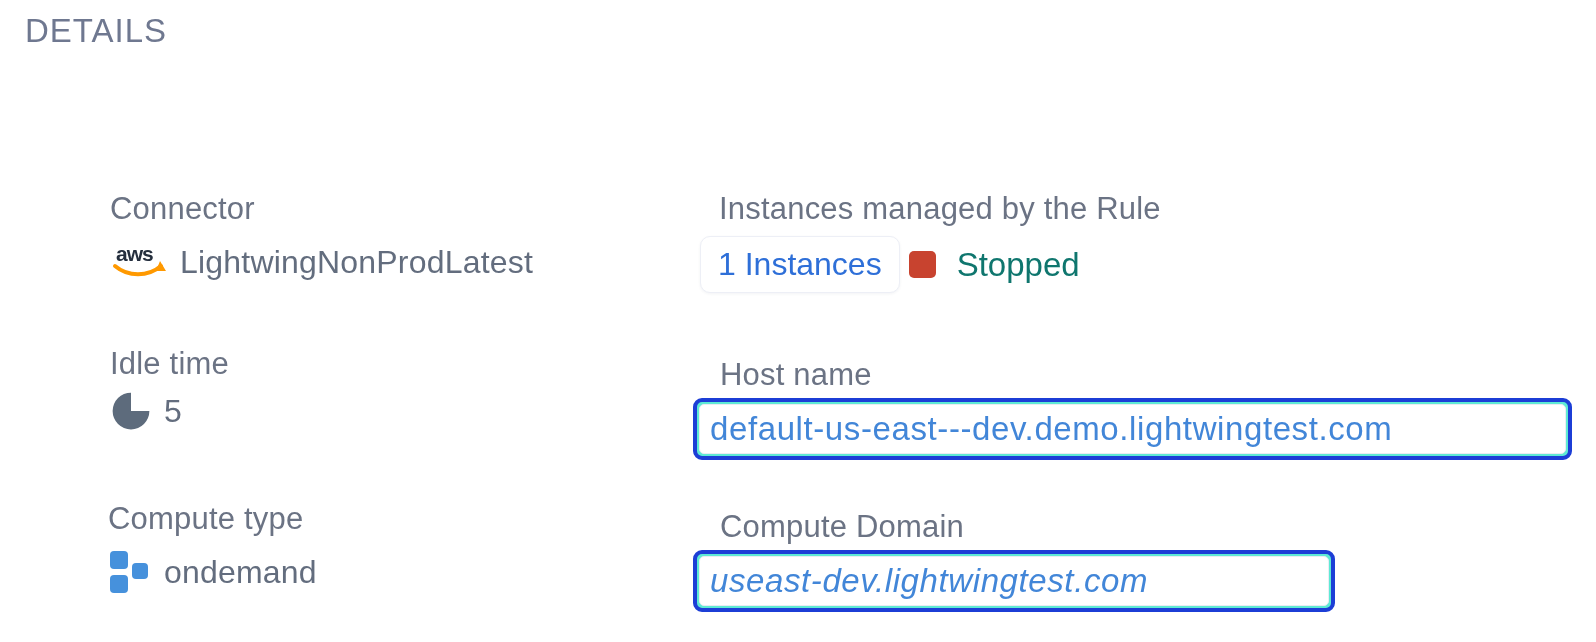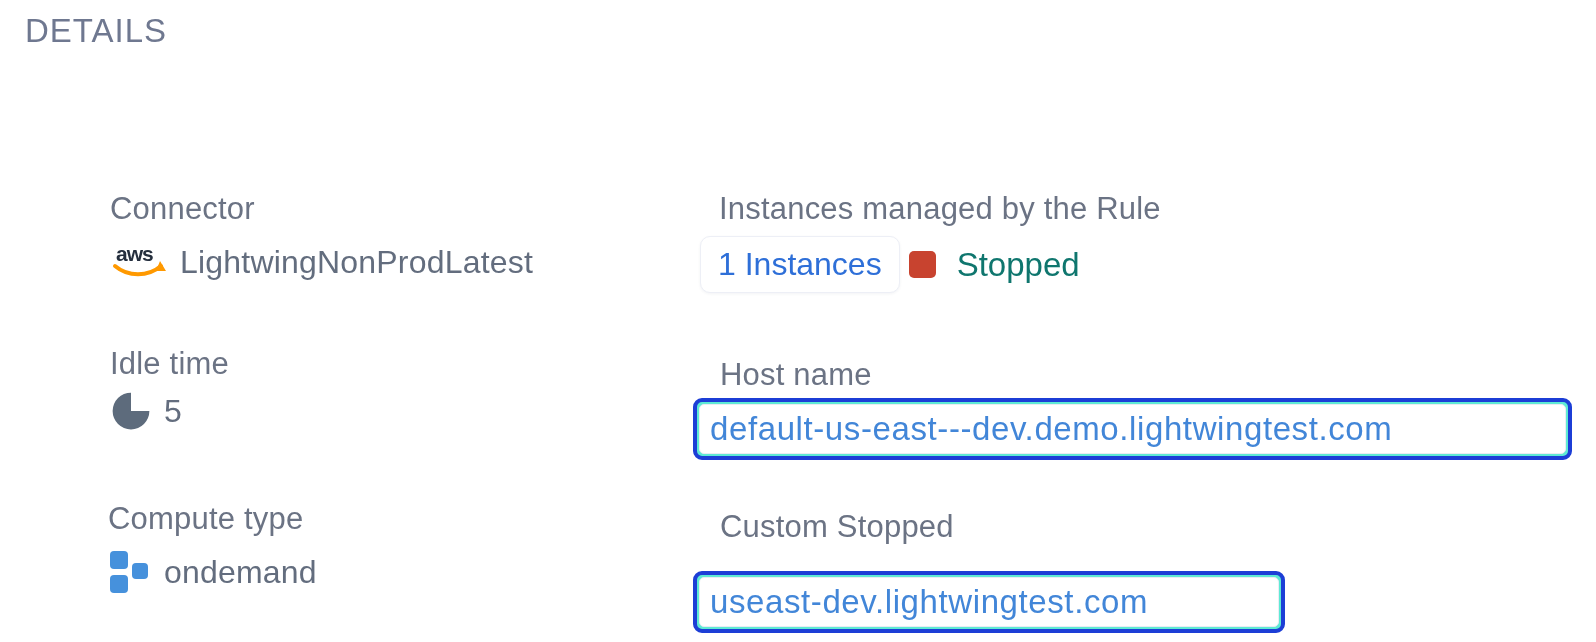--- a/index.html
+++ b/index.html
@@ -76,21 +76,21 @@
   .status-text {
     margin-left: 21px;
     font-size: 33px;
     color: #0f766e;
   }
   .f-host { left: 693px; top: 356px; }
   .f-host .label { padding-left: 27px; }
   .f-host .domain-box { margin-top: 5px; width: 879px; }
   .f-custom { left: 693px; top: 508px; }
   .f-custom .label { padding-left: 27px; }
-  .f-custom .domain-box { margin-top: 26px; width: 592px; }
+  .f-custom .domain-box { margin-top: 5px; width: 642px; font-style: italic; }
   .domain-box {
     height: 62px;
     border: 4px solid #1c3ed6;
     border-radius: 9px;
     background: #5eead4;
     padding: 2px;
     display: flex;
     align-items: stretch;
     cursor: text;
   }
@@ -166,19 +166,19 @@
   </div>
 
   <div class="field f-host">
     <div class="label">Host name</div>
     <div class="domain-box">
       <div class="domain-inner">default-us-east---dev.demo.lightwingtest.com</div>
     </div>
   </div>
 
   <div class="field f-custom">
-    <div class="label">Custom Stopped</div>
+    <div class="label">Compute Domain</div>
     <div class="domain-box">
       <div class="domain-inner">useast-dev.lightwingtest.com</div>
     </div>
   </div>
 
 </div>
 
 </body></html>

